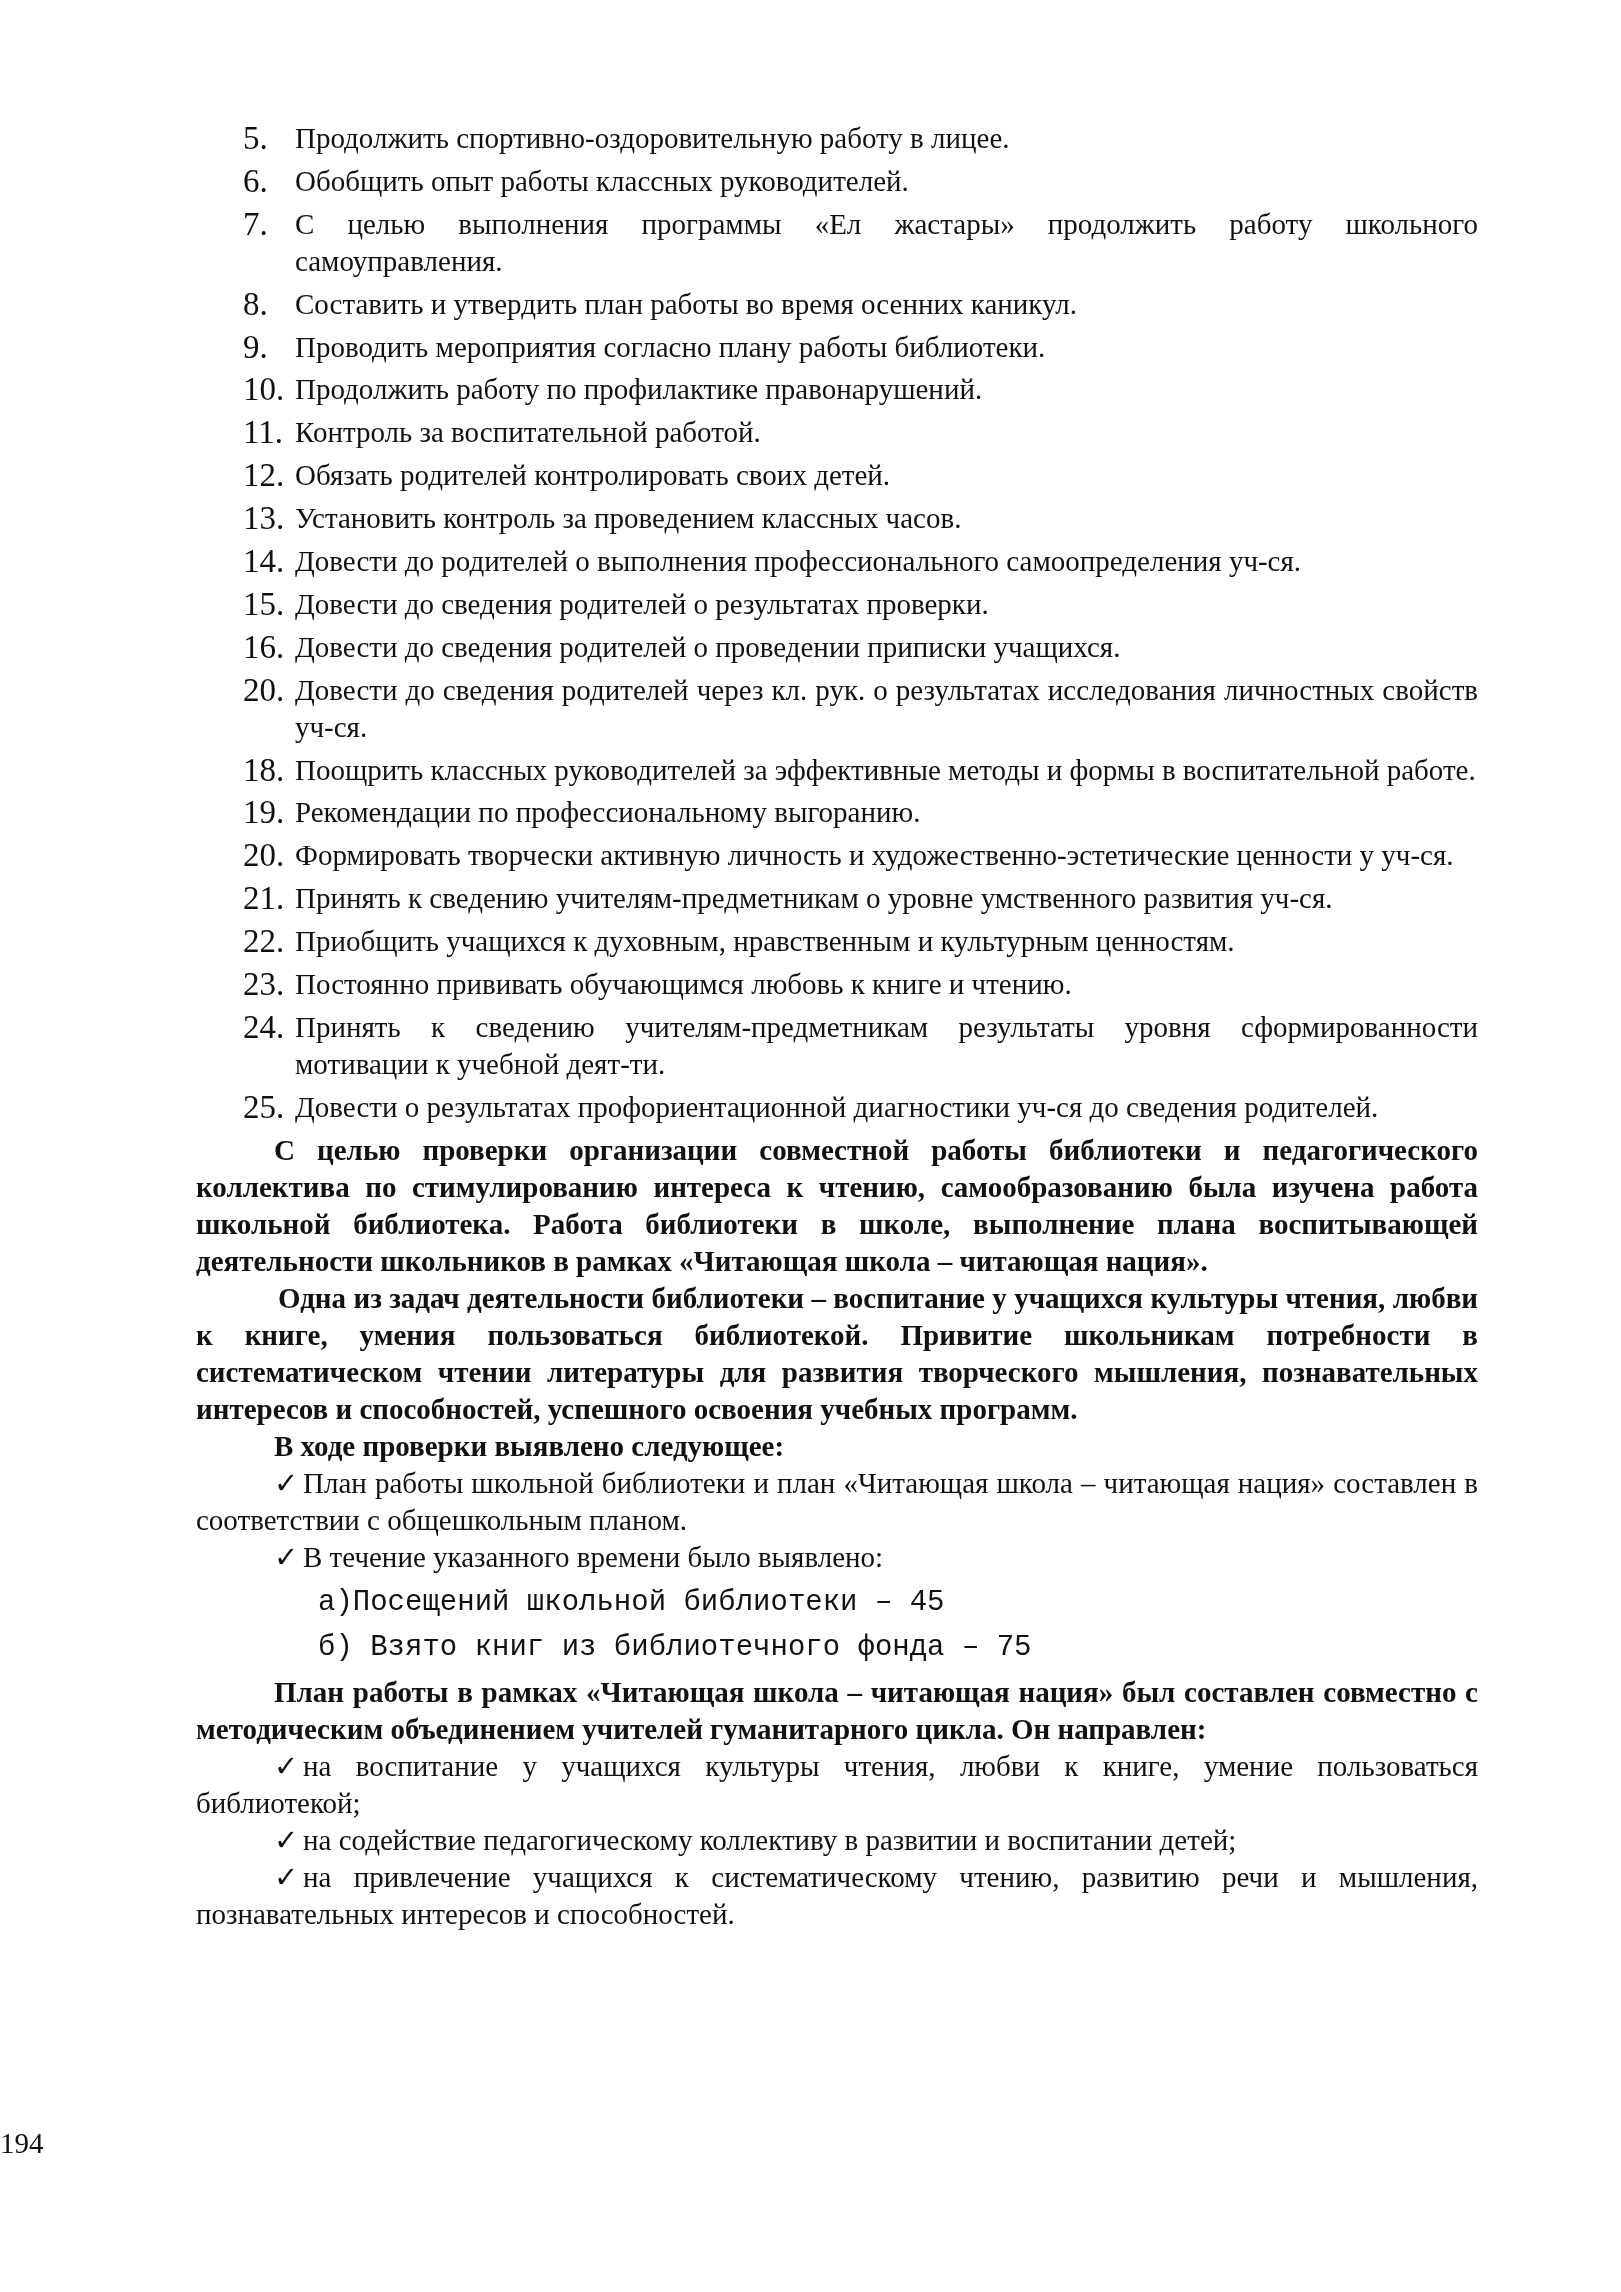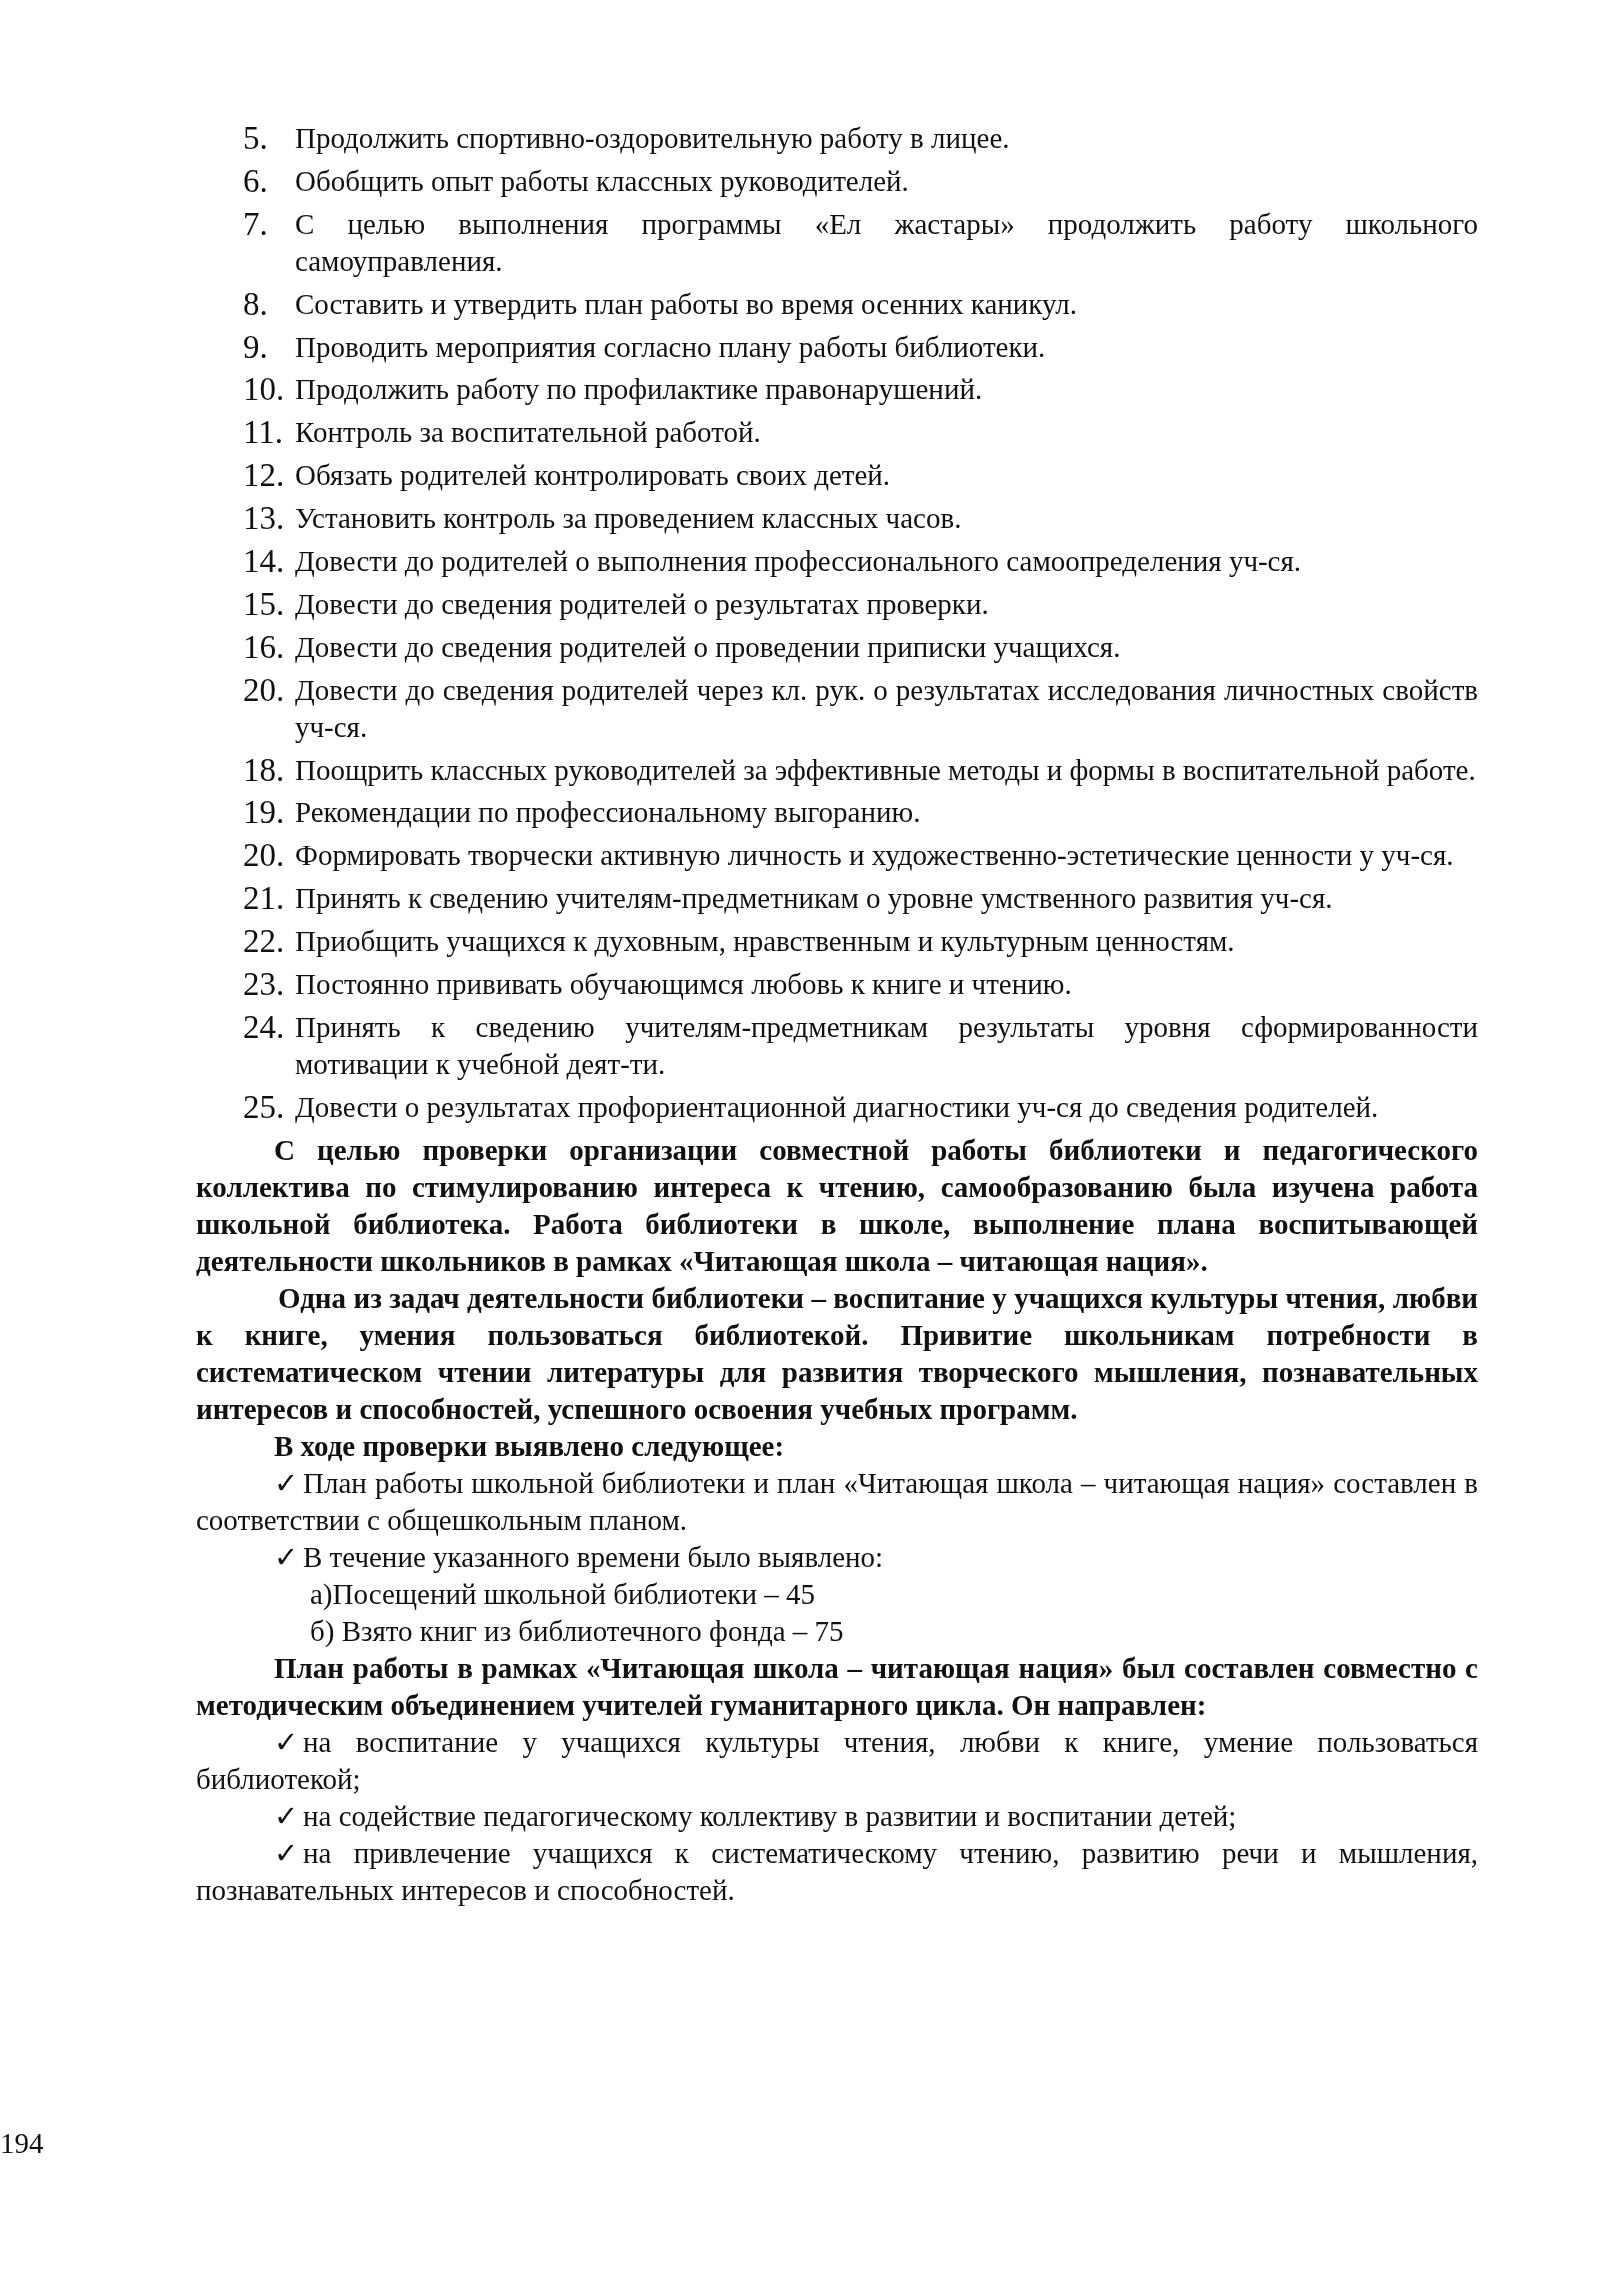--- a/index.html
+++ b/index.html
@@ -18,21 +18,21 @@
     margin-bottom: 5.9px;
   }
   ol.items li .num {
     position: absolute; left: 47px; top: 0; font-size: 33px; line-height: 37px;
   }
   ol.items li .txt { display: block; }
   p.para { margin: 0; text-align: justify; text-indent: 78px; font-weight: bold; }
   p.para.ind2 { text-indent: 82px; }
   .check { margin: 0; text-align: justify; text-indent: 78px; }
   .check .mark { display: inline-block; width: 29px; text-indent: 0; }
-  .sub { margin: 0; padding-left: 114px; }
+  .sub { margin: 8px; padding-left: 114px; font-family: Liberation Mono, monospace; }
   .pagenum {
     position: absolute; left: 0; width: 1621px; top: 2127px;
     font-size: 29px;
   }
 </style>
 </head>
 <body>
 
 <div class="page">
 

